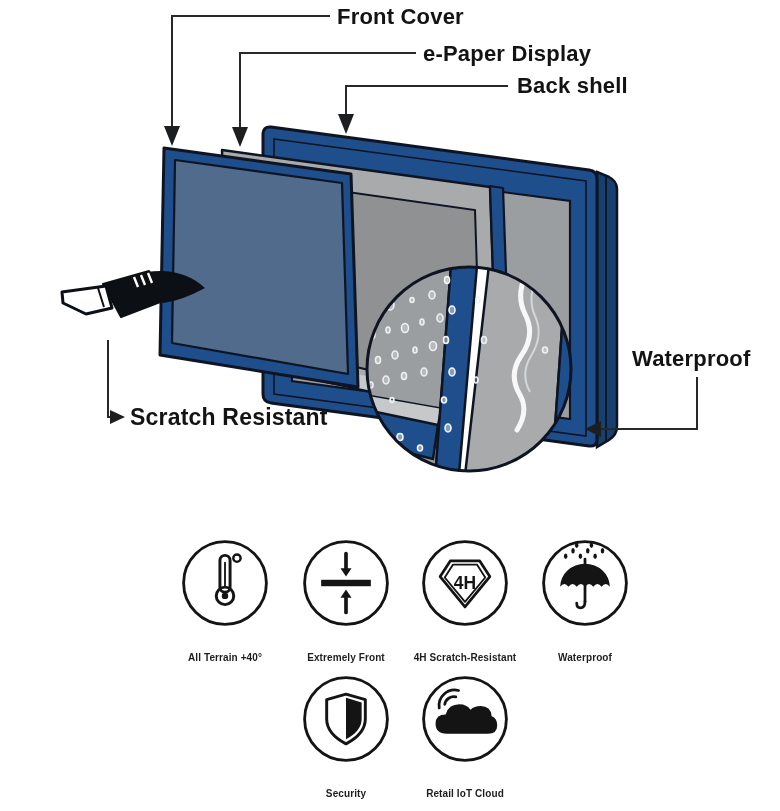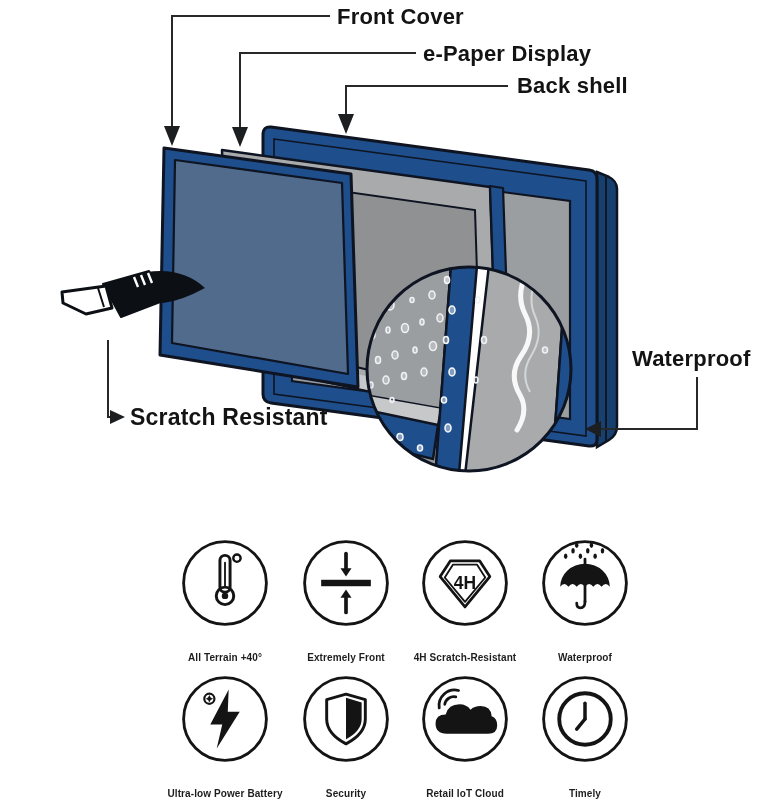--- a/index.html
+++ b/index.html
@@ -218,31 +218,20 @@
             <ellipse class="if" cx="11" cy="-29" rx="1.9" ry="3"></ellipse>
               <ellipse class="if" cx="19" cy="-35" rx="1.9" ry="3"></ellipse>
             <ellipse class="if" cx="-9" cy="-41" rx="1.9" ry="3"></ellipse>
               <ellipse class="if" cx="7" cy="-41" rx="1.9" ry="3"></ellipse>
           </g>
         </g>
       </svg>
       <div class="flabel">Waterproof</div>
     </div>
 
-    <div class="cell" style="left:148px;top:158px">
-      <svg width="92" height="92" viewBox="-50 -50 100 100">
-        <circle class="badge" r="45"></circle>
-        <g>
-          <polygon class="if" points="4,-32 -16,6 -3,6 -9,32 16,-8 3,-8"></polygon>
-          <circle class="ik" cx="-17" cy="-22" r="5.5" stroke-width="2.4"></circle>
-          <polygon class="if" points="-17,-26 -15.6,-23.4 -13,-22 -15.6,-20.6 -17,-18 -18.4,-20.6 -21,-22 -18.4,-23.4"></polygon>
-        </g>
-      </svg>
-      <div class="flabel">Ultra-low Power Battery</div>
-    </div>
 
     <div class="cell" style="left:388px;top:158px">
       <svg width="92" height="92" viewBox="-50 -50 100 100">
         <circle class="badge" r="45"></circle>
         <g>
           <path class="if" d="M-20,16 Q-32,16 -32,5 Q-32,-5 -21,-5 Q-18,-16 -6,-16 Q2,-16 6,-10 Q10,-14 17,-14 Q28,-14 29,-3 Q35,-1 35,7 Q35,16 25,16 Z"></path>
           <path class="ik" stroke-width="3" d="M-22,-16 A10,10 0 0 1 -10,-24"></path>
           <path class="ik" stroke-width="3" d="M-28,-12 A17,17 0 0 1 -7,-31"></path>
         </g>
       </svg>
@@ -253,26 +242,15 @@
       <svg width="92" height="92" viewBox="-50 -50 100 100">
         <circle class="badge" r="45"></circle>
         <g>
           <path class="ik" stroke-width="3.2" d="M0,-27 L21,-21 L21,0 Q21,16 0,27 Q-21,16 -21,0 L-21,-21 Z"></path>
           <path class="if" d="M0,-23 L17,-18 L17,0 Q17,13 0,22 Z"></path>
         </g>
       </svg>
       <div class="flabel">Security</div>
     </div>
 
-    <div class="cell" style="left:508px;top:158px">
-      <svg width="92" height="92" viewBox="-50 -50 100 100">
-        <circle class="badge" r="45"></circle>
-        <g>
-          <circle class="ik" r="28" stroke-width="4.2"></circle>
-          <line class="ik" x1="0" y1="0" x2="0" y2="-17" stroke-width="3.8"></line>
-          <line class="ik" x1="0" y1="0" x2="-9" y2="11" stroke-width="3.8"></line>
-        </g>
-      </svg>
-      <div class="flabel">Timely</div>
-    </div>
 
   </div>
 </div>
 
 </body></html>

